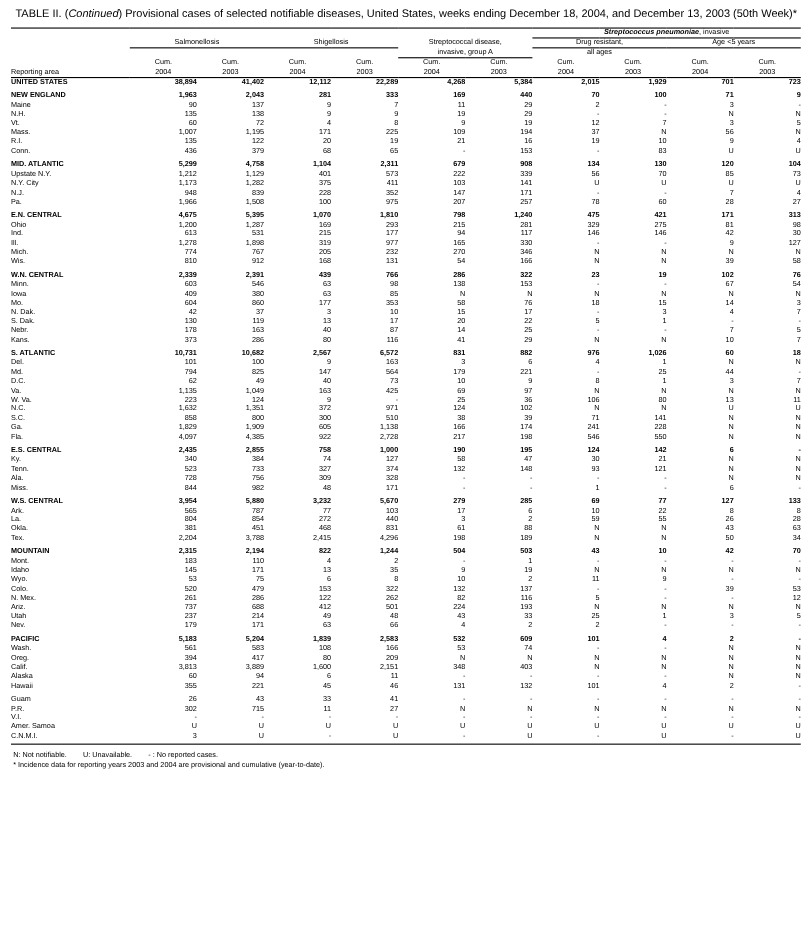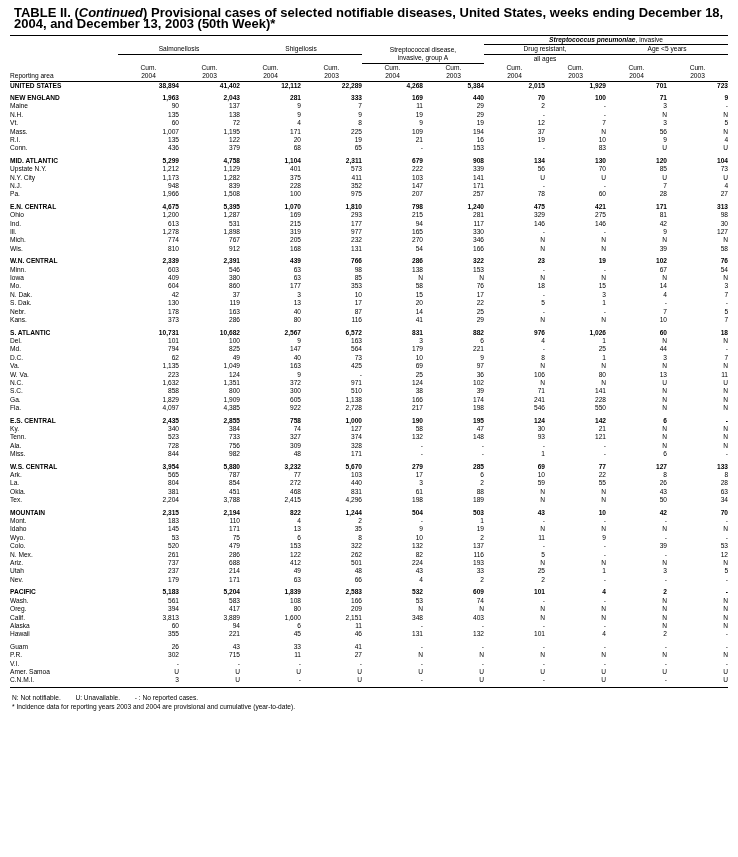--- a/index.html
+++ b/index.html
@@ -15,22 +15,22 @@
     font-size: 6.6px;
   }
   .page {
     width: 738px;
     height: 857px;
     position: relative;
     box-sizing: border-box;
     padding: 8px 10px 0 10px;
   }
   .title {
-    font-size: 13px;
-    font-weight: bold;
+    font-size: 10px;
+    font-weight: normal;
     line-height: 10.5px;
     margin: 0 0 6px 0;
     padding-left: 4px;
   }
   .title .ital {
     font-style: italic;
   }
   table.main {
     border-collapse: collapse;
     width: 718px;

